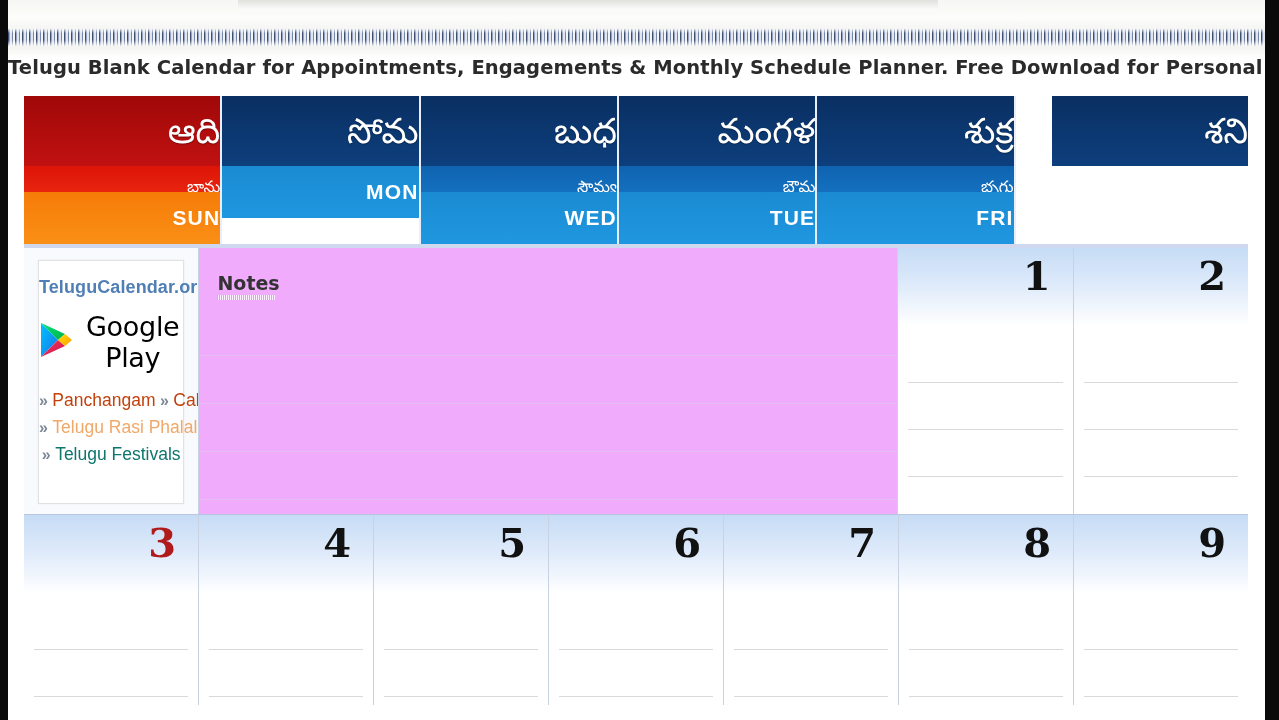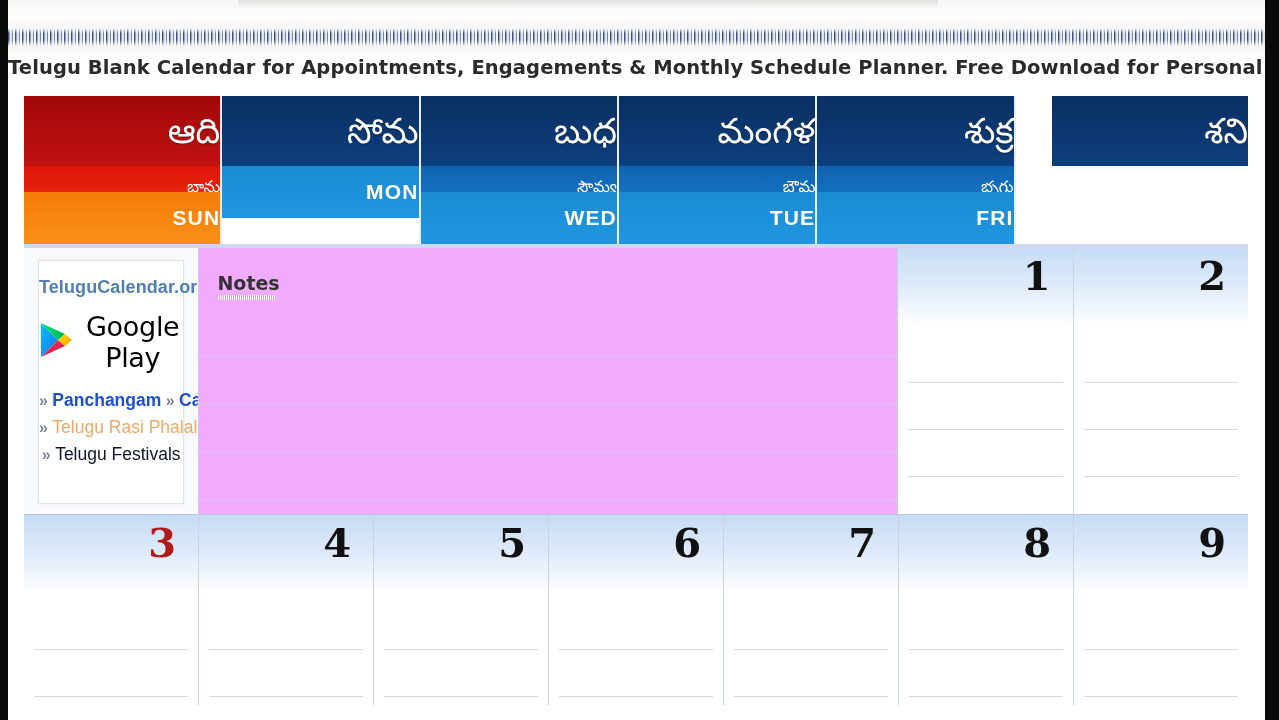--- a/index.html
+++ b/index.html
@@ -276,23 +276,23 @@
     color: #000000;
     font-family: "DejaVu Sans", sans-serif;
     letter-spacing: -.3px;
   }
   .links {
     margin-top: 14px;
     line-height: 1.55;
   }
   .links div { white-space: nowrap; }
   .chev { color: #7b8794; font-weight: bold; }
-  .l-blue   { color: #1d4ed8; font-size: 17.5px; font-weight: bold; }
+  .l-blue   { color: #c2410c; font-size: 17.5px; }
   .l-orange { color: #f0a869; font-size: 17.5px; }
-  .l-green  { color: #0f172a; font-size: 17.5px; }
+  .l-green  { color: #0f766e; font-size: 17.5px; }
 
   
   .week.clipped .day { height: 190px; }
   .week.clipped { border-bottom: none; }
 </style>
 </head>
 <body>
 
 <div id="page">
   <div id="paper">

